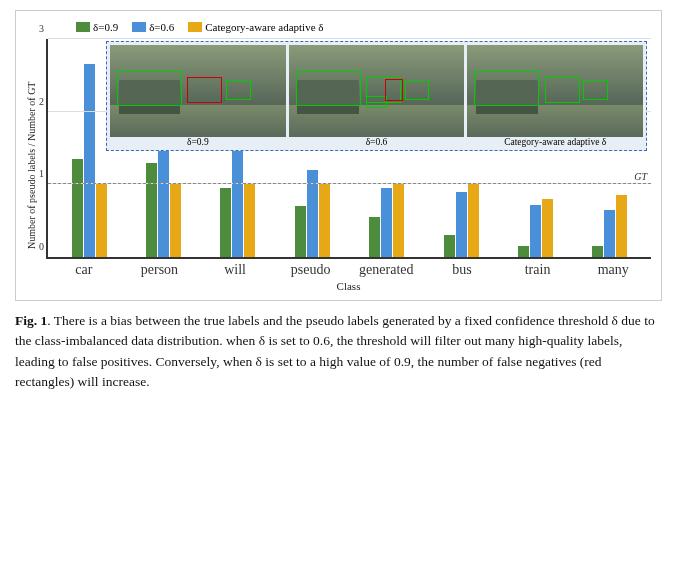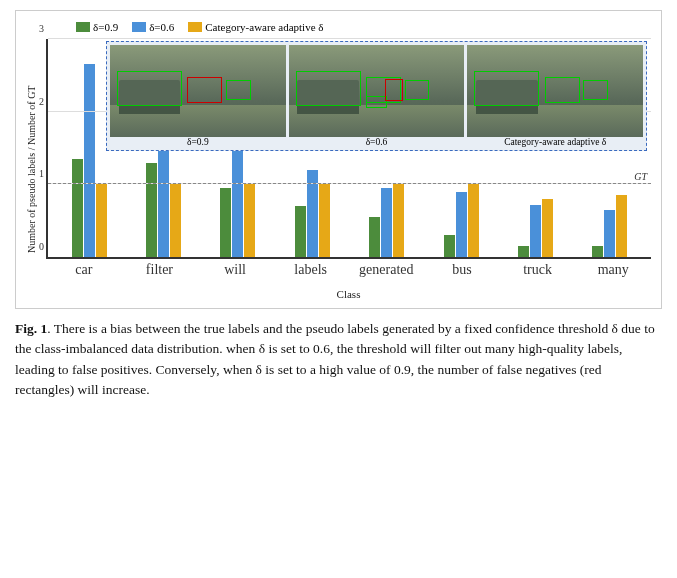--- a/index.html
+++ b/index.html
@@ -105,21 +105,21 @@
     }
     .x-label {
       flex: 1;
       text-align: center;
       font-size: 14px;
       color: #333;
     }
     .x-axis-title {
       text-align: center;
       font-size: 11px;
-      margin-top: 10px;
+      margin-top: 2px;
       color: #222;
     }
     
     .inset-box {
       position: absolute;
       top: 2px;
       left: 60px;
       right: 4px;
       height: 110px;
       border: 1.5px dashed #3a6abf;
@@ -306,26 +306,26 @@
             <div class="category-group">
               <div class="bar" style="height: 5%; background: rgb(76, 140, 60); width: 11px;"></div>
               <div class="bar" style="height: 21.6667%; background: rgb(74, 144, 217); width: 11px;"></div>
               <div class="bar" style="height: 28.3333%; background: rgb(230, 168, 23); width: 11px;"></div>
             </div>
           </div>
       </div>
 
       <div class="x-axis-labels" id="x-labels-container">
       <div class="x-label">car</div>
-          <div class="x-label">filter</div>
+          <div class="x-label">person</div>
           <div class="x-label">will</div>
-          <div class="x-label">labels</div>
+          <div class="x-label">pseudo</div>
           <div class="x-label">generated</div>
           <div class="x-label">bus</div>
-          <div class="x-label">truck</div>
+          <div class="x-label">train</div>
           <div class="x-label">many</div>
         </div>
       <div class="x-axis-title">Class</div>
 
     </div>
   </div>
 
 </div>
 
 <div class="caption">

